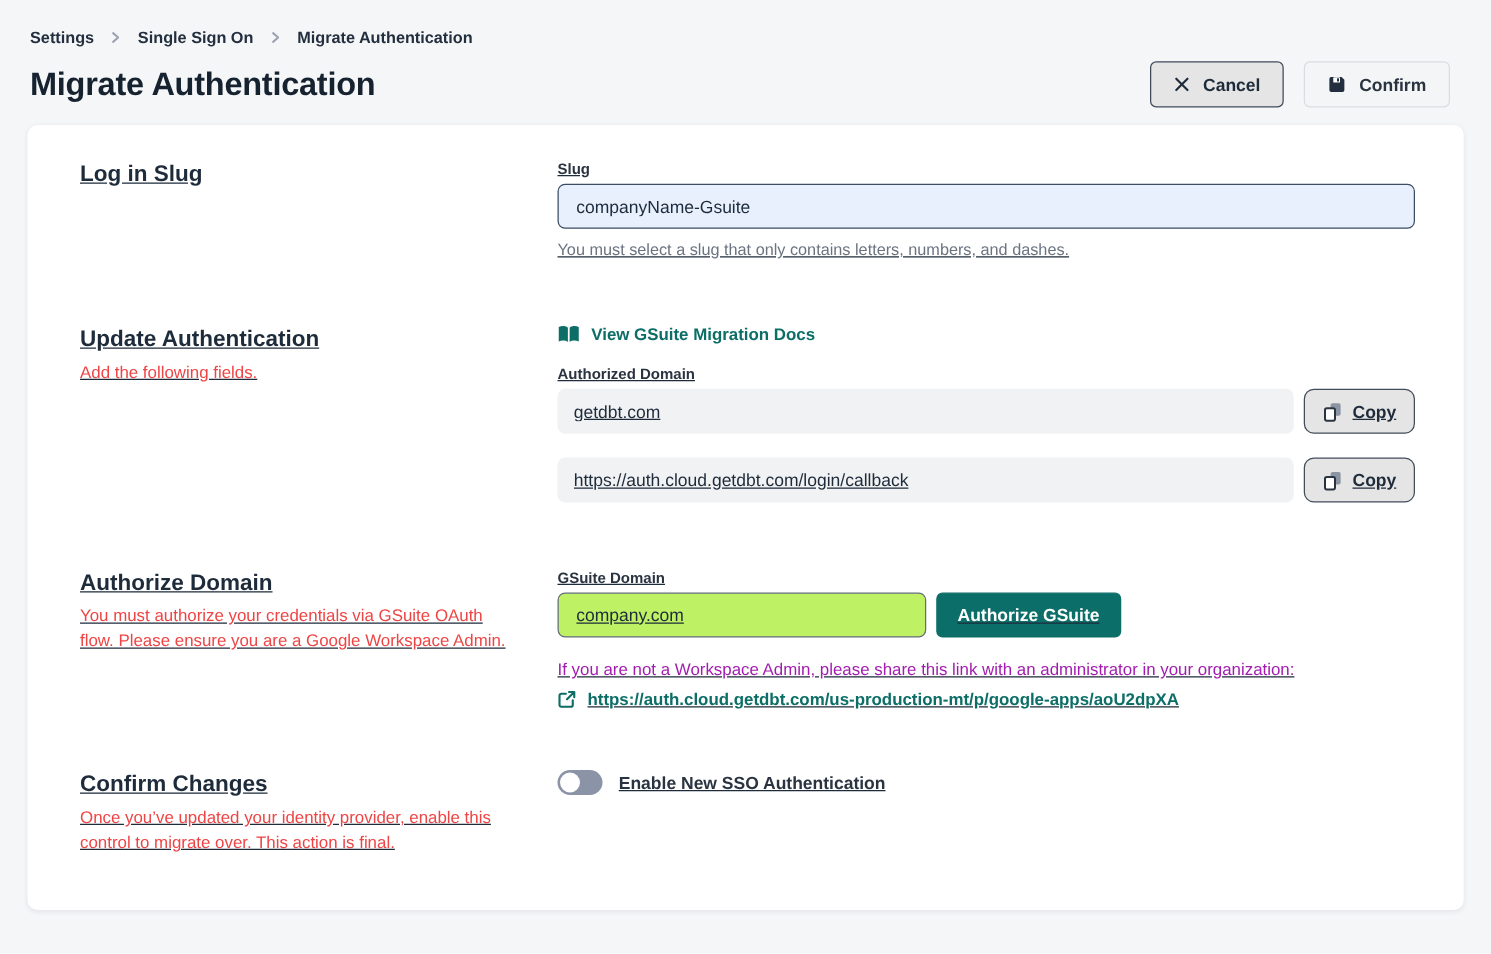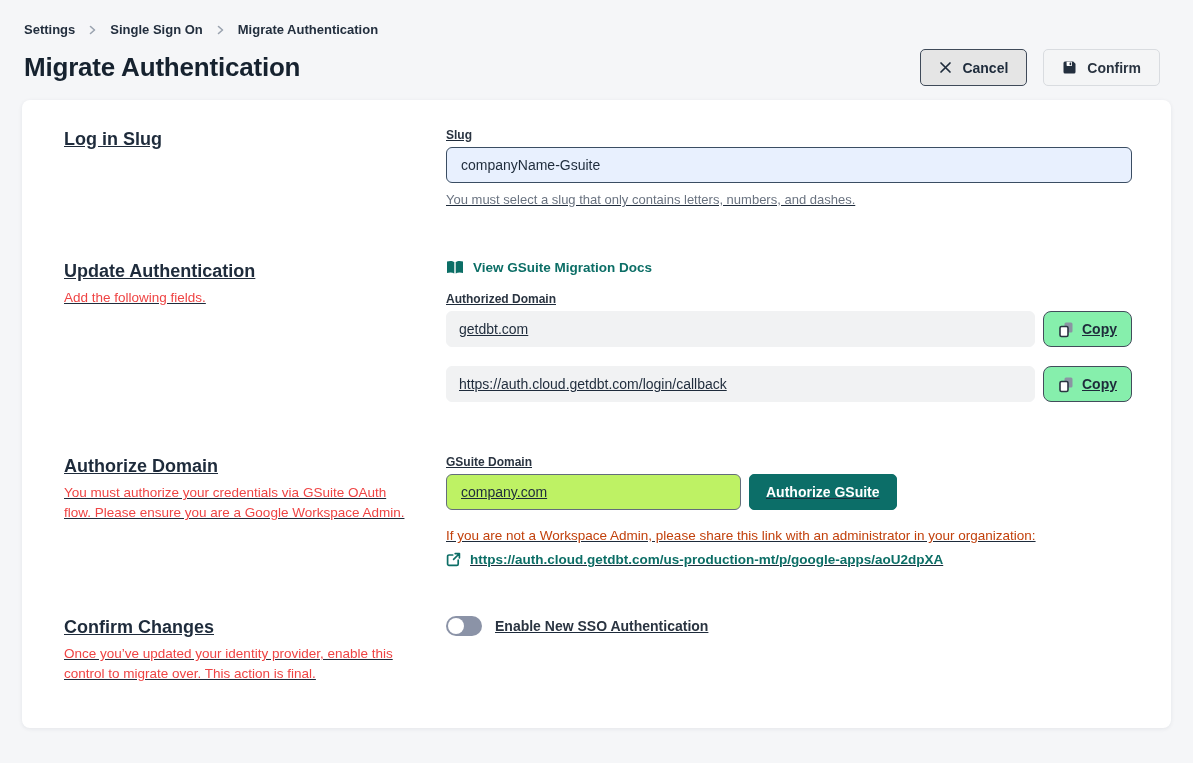--- a/index.html
+++ b/index.html
@@ -49,28 +49,28 @@
   }
   .slug-input { background: #e8f0fe; border: 1px solid #3a4d63; }
   .helper-text { font-size: 13px; color: #6a7380; margin-top: 9px; }
 
   .docs-link { display: inline-flex; align-items: center; gap: 9px; font-size: 13.5px; font-weight: 700;
                color: #0c6e66; cursor: pointer; margin-bottom: 17px; }
   .readonly-field-block { margin-bottom: 19px; }
   .readonly-field-block:last-child { margin-bottom: 0; }
   .copy-row { display: flex; gap: 8px; align-items: center; }
   .readonly-input { background: #f1f2f3; border: 1px solid #f1f2f3; flex: 1; padding-left: 12px; }
-  .btn-copy { background: #86efac; border: 1px solid #424c5b; color: #1e2b3b; border-radius: 8px;
+  .btn-copy { background: #e5e5e5; border: 1px solid #424c5b; color: #1e2b3b; border-radius: 8px;
               height: 36px; padding: 16px 14px; gap: 8px; }
 
   .gsuite-row { display: flex; gap: 8px; align-items: center; }
   .gsuite-input { width: 295px; background: #bef264; border: 1px solid #636d7b; }
   .btn-authorize { background: #0c6e68; border: 1px solid #0c6e68; color: #ffffff; border-radius: 5px;
                    height: 36px; padding: 0 16px; font-weight: 700; }
-  .admin-note { font-size: 13.5px; color: #c2410c; margin-top: 17px; line-height: 18px; }
+  .admin-note { font-size: 13.5px; color: #a21caf; margin-top: 17px; line-height: 18px; }
   .share-link-row { display: flex; align-items: center; gap: 9px; margin-top: 7px; }
   .share-link { font-size: 13.5px; font-weight: 700; color: #0c6e66; cursor: pointer; }
 
   .toggle-row { display: flex; align-items: center; gap: 13px; }
   .toggle {
     width: 36px; height: 20px; border-radius: 10px; background: #8b93a7;
     position: relative; cursor: pointer; flex: 0 0 auto;
   }
   .toggle-knob {
     position: absolute; left: 2px; top: 2px; width: 16px; height: 16px;

